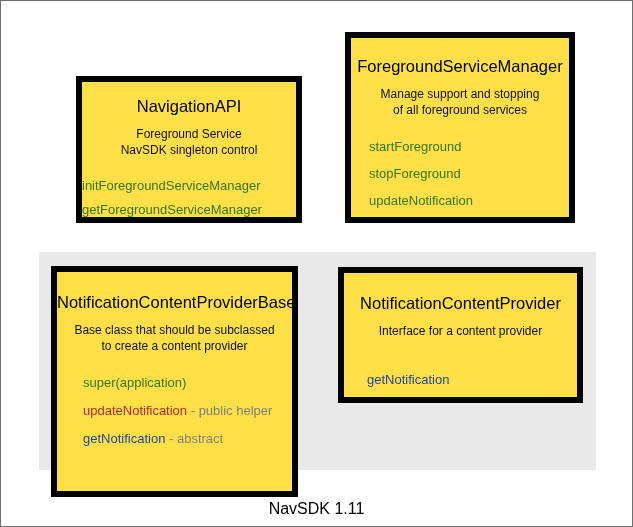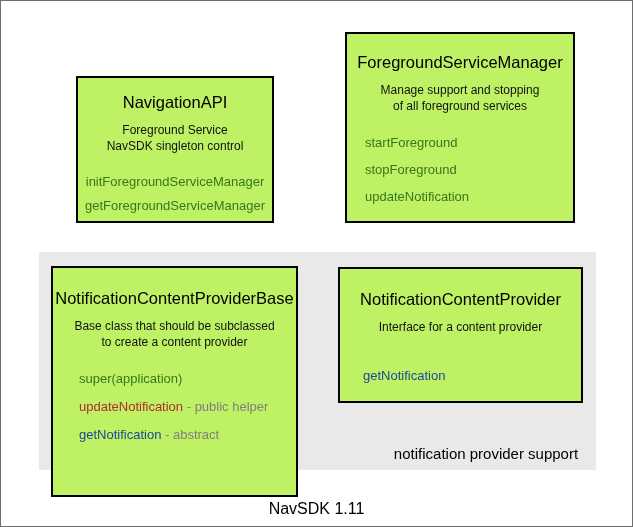--- a/index.html
+++ b/index.html
@@ -19,25 +19,25 @@
   .group-bg {
     position: absolute;
     left: 38px;
     top: 251px;
     width: 557px;
     height: 218px;
   }
 
   .class-box {
     position: absolute;
-    background: #bef264;
-    border: 2px solid #000000;
+    background: #fde047;
+    border: 6px solid #000000;
   }
 
-  .box-a { left: 75px;  top: 75px;  width: 198px; height: 147px; padding-top: 14px; }
+  .box-a { left: 75px;  top: 75px;  width: 226px; height: 147px; padding-top: 14px; }
   .box-b { left: 344px; top: 31px;  width: 230px; height: 191px; padding-top: 18px; }
   .box-c { left: 50px;  top: 265px; width: 247px; height: 231px; padding-top: 20px; }
   .box-d { left: 337px; top: 266px; width: 245px; height: 136px; padding-top: 20px; }
 
   .box-title {
     font-size: 16.5px;
     line-height: 20px;
     text-align: center;
     white-space: nowrap;
     color: #000;
@@ -45,21 +45,21 @@
 
   .box-subtitle {
     margin-top: 11px;
     font-size: 12px;
     line-height: 15.5px;
     text-align: center;
     color: #111;
   }
 
   .methods { margin-top: 21px; }
-  .box-a .methods { text-align: center; margin-top: 20px; }
+  .box-a .methods { text-align: left; margin-top: 20px; }
   .box-b .methods { padding-left: 18px; }
   .box-c .methods { padding-left: 26px; }
   .box-d .methods { padding-left: 23px; margin-top: 32px; }
 
   .method {
     font-size: 13px;
     line-height: 16px;
     margin-bottom: 11px;
     white-space: nowrap;
   }
@@ -136,17 +136,16 @@
   <div class="class-box box-d">
     <div class="box-title">NotificationContentProvider</div>
     <div class="box-subtitle">
       <div>Interface for a content provider</div>
     </div>
     <div class="methods">
       <div class="method" style="color: rgb(31, 70, 153);">getNotification</div>
     </div>
   </div>
 
-  <div class="group-label">notification provider support</div>
 
   <div class="footer-label">NavSDK 1.11</div>
 
 </div>
 
 </body></html>

